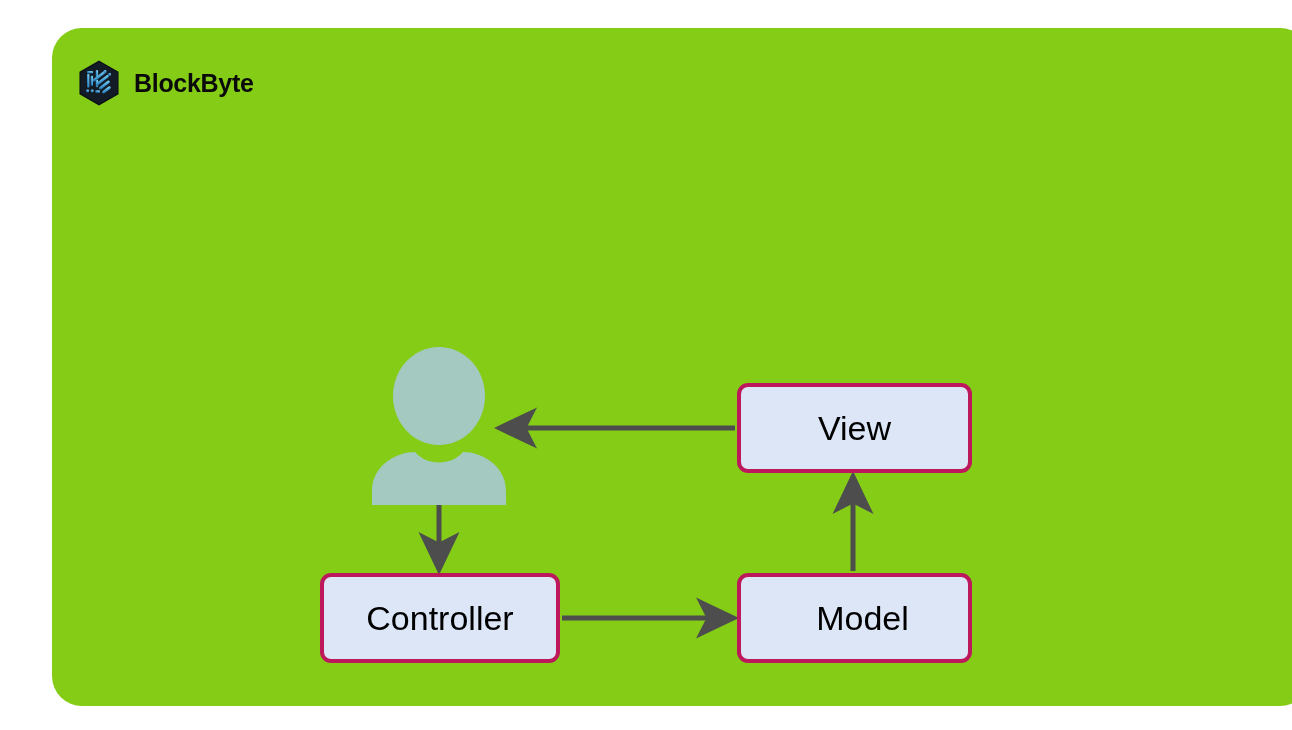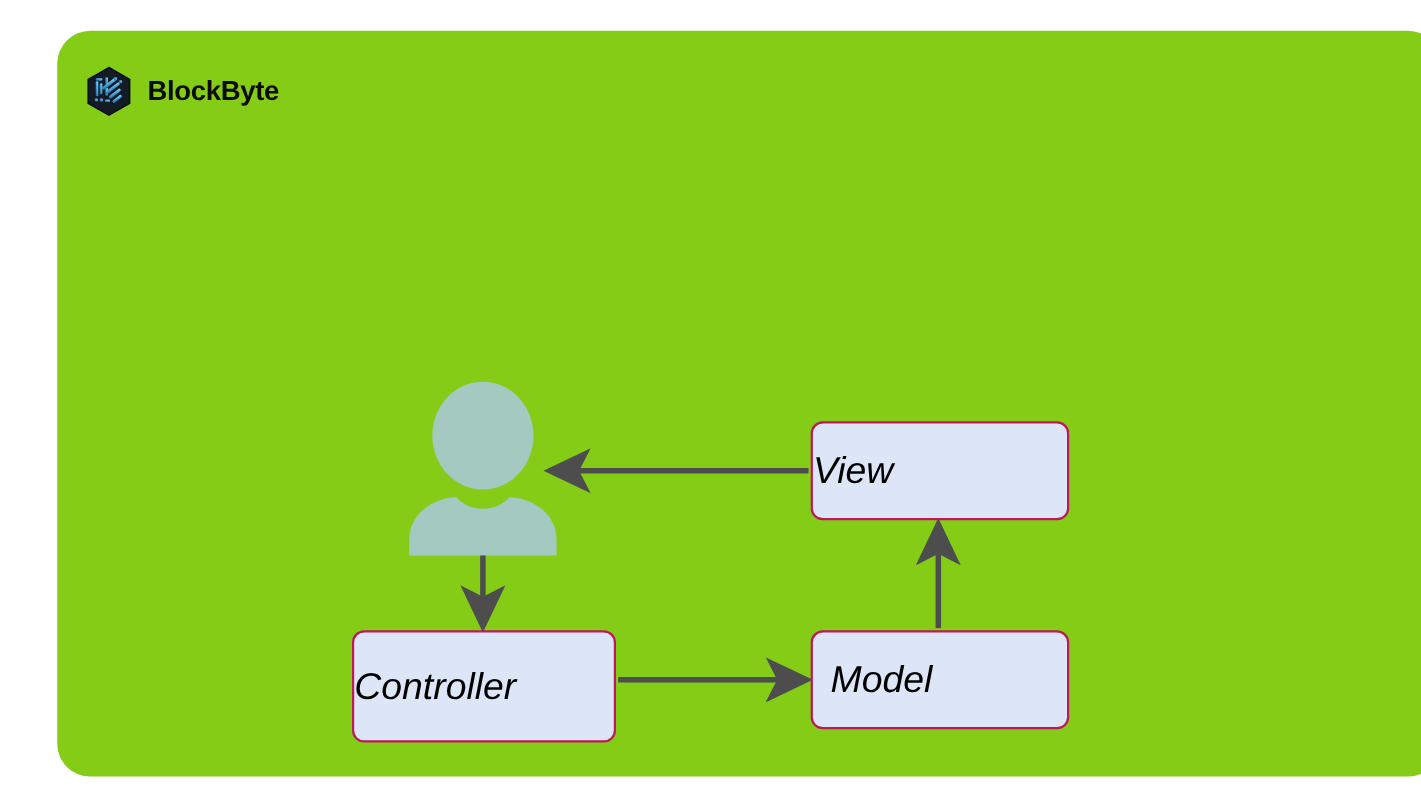--- a/index.html
+++ b/index.html
@@ -85,35 +85,34 @@
     width: 1258px;
     height: 678px;
     pointer-events: none;
   }
   .diagram svg { display: block; }
 
   
   .node {
     position: absolute;
     background: #DDE6F7;
-    border: 2px solid #be185d;
+    border: 4px solid #be185d;
     border-radius: 11px;
     display: flex;
     align-items: center;
-    justify-content: flex-start;
+    justify-content: center;
     box-sizing: border-box;
-    font-style: italic;
   }
   .node-label {
     font-size: 34px;
     color: #000000;
     line-height: 1;
   }
   .node-view      { left: 685px; top: 355px; width: 235px; height: 90px; }
-  .node-controller{ left: 268px; top: 545px; width: 240px; height: 102px; }
+  .node-controller{ left: 268px; top: 545px; width: 240px; height: 90px; }
   .node-model     { left: 685px; top: 545px; width: 235px; height: 90px; padding-left: 16px; }
 </style>
 </head>
 <body>
 
 <div id="slide-root">
 
   <div class="card">
 
     <div class="brand">

